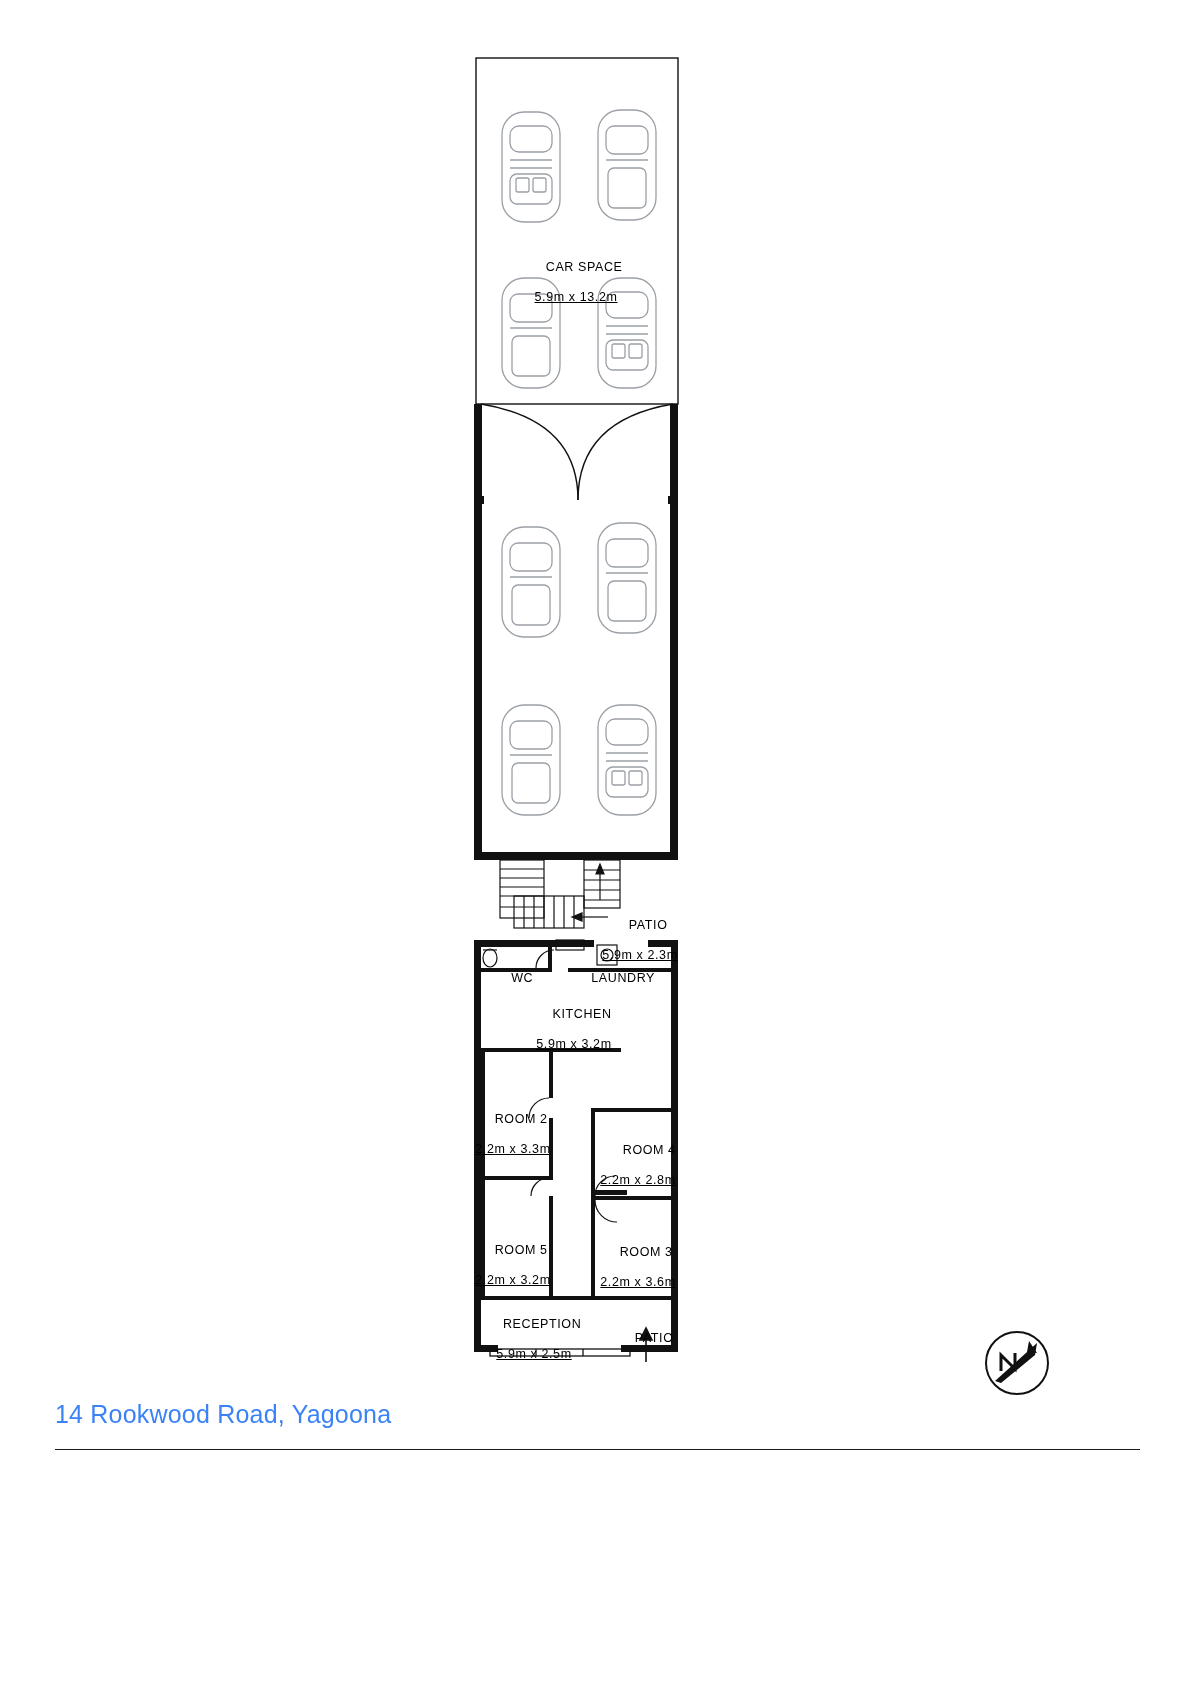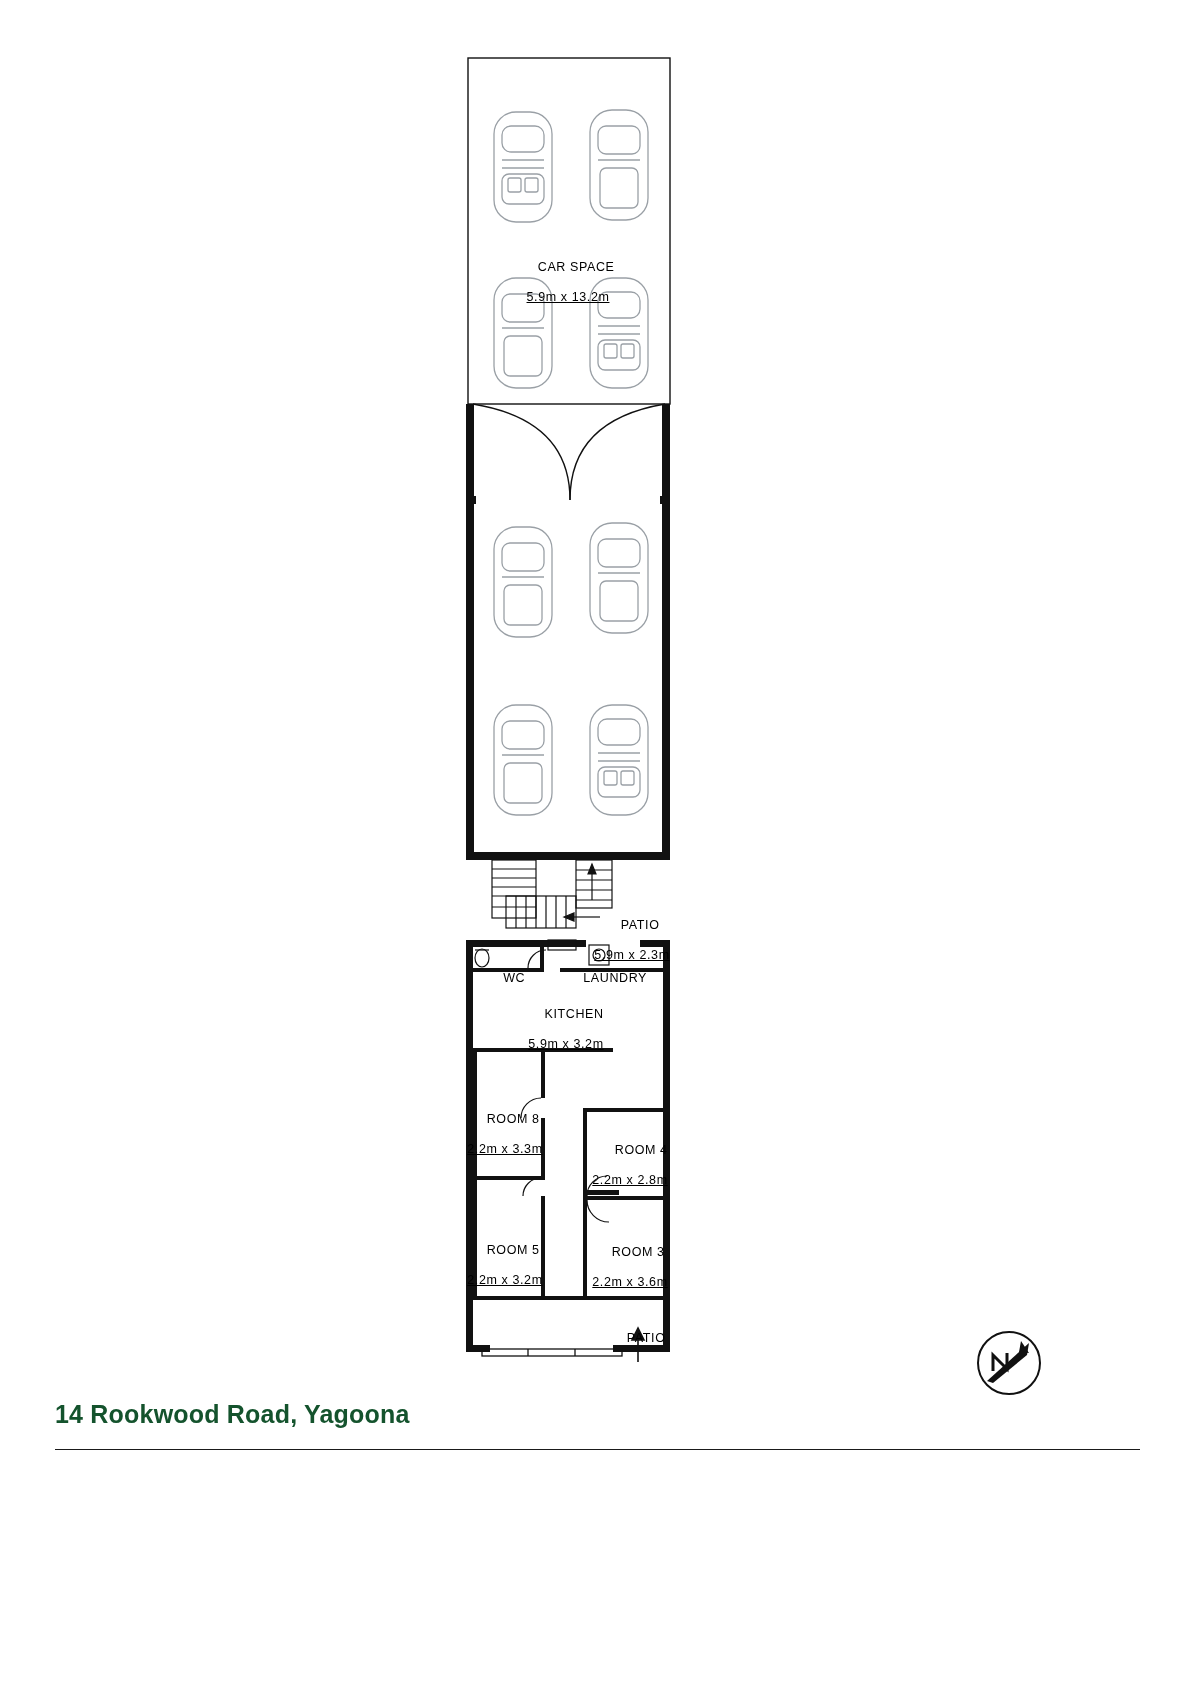--- a/index.html
+++ b/index.html
@@ -12,21 +12,21 @@
     height: 1686px;
     position: relative;
     font-family: "Liberation Sans", sans-serif;
     color: #000;
     overflow: hidden;
   }
 
   
   #plan-stage {
     position: absolute;
-    left: 0;
+    left: 8px;
     top: 0;
     width: 1076px;
     height: 1420px;
   }
   #plan-svg {
     position: absolute;
     left: 0;
     top: 0;
   }
 
@@ -50,23 +50,23 @@
     left: 0;
     top: 1400px;
     width: 1192px;
     height: 286px;
   }
   #address-title {
     position: absolute;
     left: 55px;
     top: 1400px;
     font-size: 25px;
-    font-weight: bold;
+    font-weight: normal;
     letter-spacing: 0.2px;
-    color: #14532d;
+    color: #3b82f6;
   }
   #footer-rule {
     position: absolute;
     left: 55px;
     top: 1449px;
     width: 1085px;
     height: 1px;
     background: #1a1a1a;
   }
 
@@ -299,39 +299,43 @@
   <div class="room-label" style="left:607px; top:956px;">
     <span>LAUNDRY</span>
   </div>
 
   <div class="room-label" style="left:566px; top:992px;">
     <span>KITCHEN</span>
     <span class="ln2">5.9m x 3.2m</span>
   </div>
 
   <div class="room-label" style="left:505px; top:1097px;">
-    <span>ROOM 8</span>
+    <span>ROOM 2</span>
     <span class="ln2">2.2m x 3.3m</span>
   </div>
 
   <div class="room-label" style="left:630px; top:1128px;text-align:right;">
     <span>ROOM 4</span>
     <span class="ln2">2.2m x 2.8m</span>
   </div>
 
   <div class="room-label" style="left:505px; top:1228px;">
     <span>ROOM 5</span>
     <span class="ln2">2.2m x 3.2m</span>
   </div>
 
   <div class="room-label" style="left:630px; top:1230px;">
     <span>ROOM 3</span>
     <span class="ln2">2.2m x 3.6m</span>
   </div>
 
+  <div class="room-label" style="left:526px; top:1302px;">
+    <span>RECEPTION</span>
+    <span class="ln2">5.9m x 2.5m</span>
+  </div>
 
   <div class="room-label" style="left:638px; top:1316px;">
     <span>PATIO</span>
   </div>
 
   <svg id="compass" viewBox="0 0 76 76">
     <circle cx="38" cy="38" r="31" fill="none" stroke="#111" stroke-width="2"></circle>
     <path d="M50,16 L58,28 L48,27 Z" fill="#111"></path>
     <path d="M16,56 L58,18 L56,30 L22,58 Z" fill="#111"></path>
     <path d="M22,46 L22,30 L36,44 L36,28" fill="none" stroke="#111" stroke-width="3"></path>

